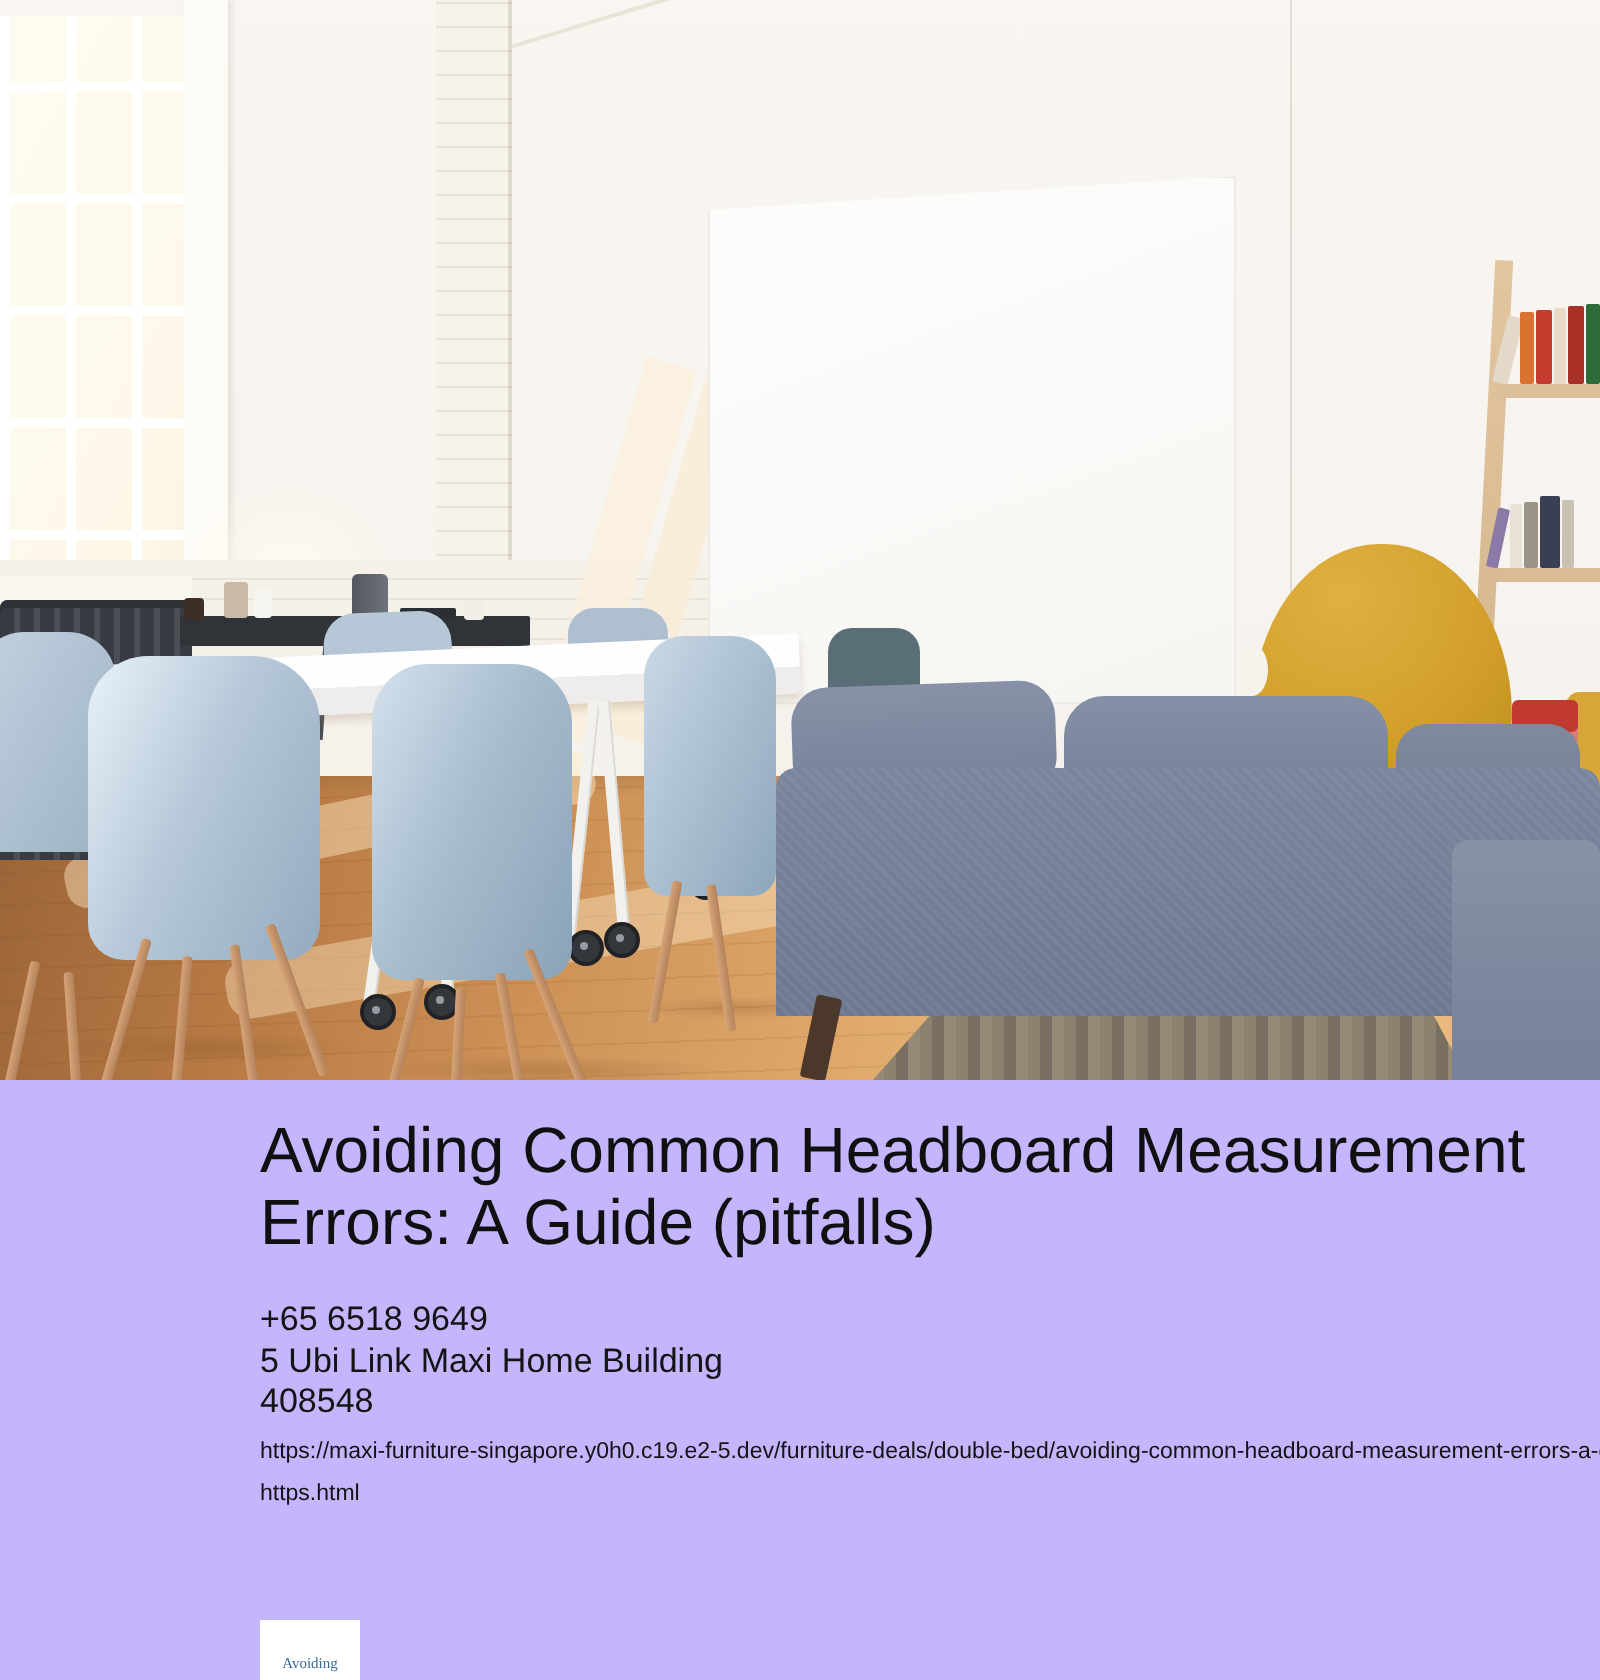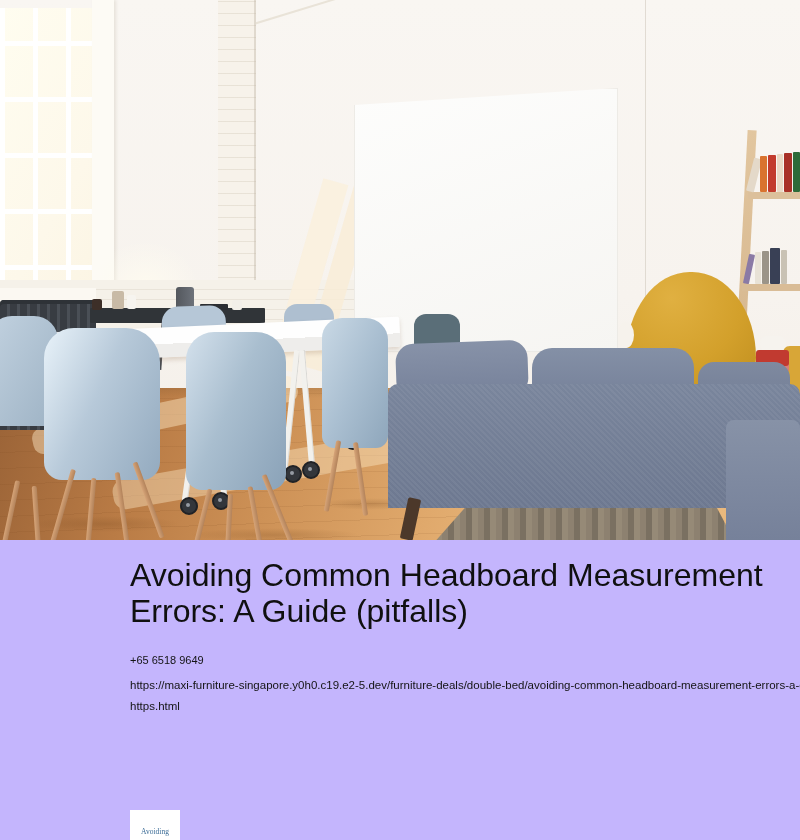--- a/index.html
+++ b/index.html
@@ -19,21 +19,21 @@
   .caster{position:absolute;width:14px;height:14px;border-radius:50%;background:#33363b;border:2px solid #202226;}
   .caster:after{content:"";position:absolute;left:4px;top:4px;width:4px;height:4px;border-radius:50%;background:#969ba3;}
   .spine{position:absolute;border-radius:1px;}
   .shadow{position:absolute;background:radial-gradient(closest-side,rgba(110,65,25,.22),rgba(110,65,25,0));border-radius:50%;}
 
   
   .info{position:absolute;top:540px;left:0;width:800px;height:367px;background:#c4b5fd;}
   .title{margin:0;padding:17px 0 0 130px;width:660px;
          font-size:32px;line-height:36px;font-weight:400;color:#101010;}
   .biz-name{margin:12px 0 0 130px;font-size:19px;font-weight:700;color:#101010;}
-  .contact{margin:21px 16px 0 130px;font-size:11px;line-height:20.5px;}
+  .contact{margin:21px 16px 0 130px;font-size:17px;line-height:20.5px;}
   .url{margin:4px 0 0 130px;font-size:11.5px;line-height:21px;white-space:nowrap;}
   .widget{position:absolute;left:130px;top:270px;width:50px;height:34px;background:#ffffff;
           font-family:"Liberation Serif","DejaVu Serif",serif;font-size:7.5px;color:#3a6b96;
           text-align:center;line-height:44px;}
 </style>
 </head>
 <body>
 
 <div class="photo">
 
@@ -180,20 +180,22 @@
 
 </div>
 
 <div class="info">
 
   <h1 class="title">Avoiding Common Headboard Measurement Errors: A Guide (pitfalls)</h1>
 
 
   <div class="contact">
     <div>+65 6518 9649</div>
+    <div>5 Ubi Link Maxi Home Building</div>
+    <div>408548</div>
   </div>
 
   <div class="url">
     <div>https://maxi-furniture-singapore.y0h0.c19.e2-5.dev/furniture-deals/double-bed/avoiding-common-headboard-measurement-errors-a-guide-</div>
     <div>https.html</div>
   </div>
 
   <div class="widget">
     <span>Avoiding</span>
   </div>

